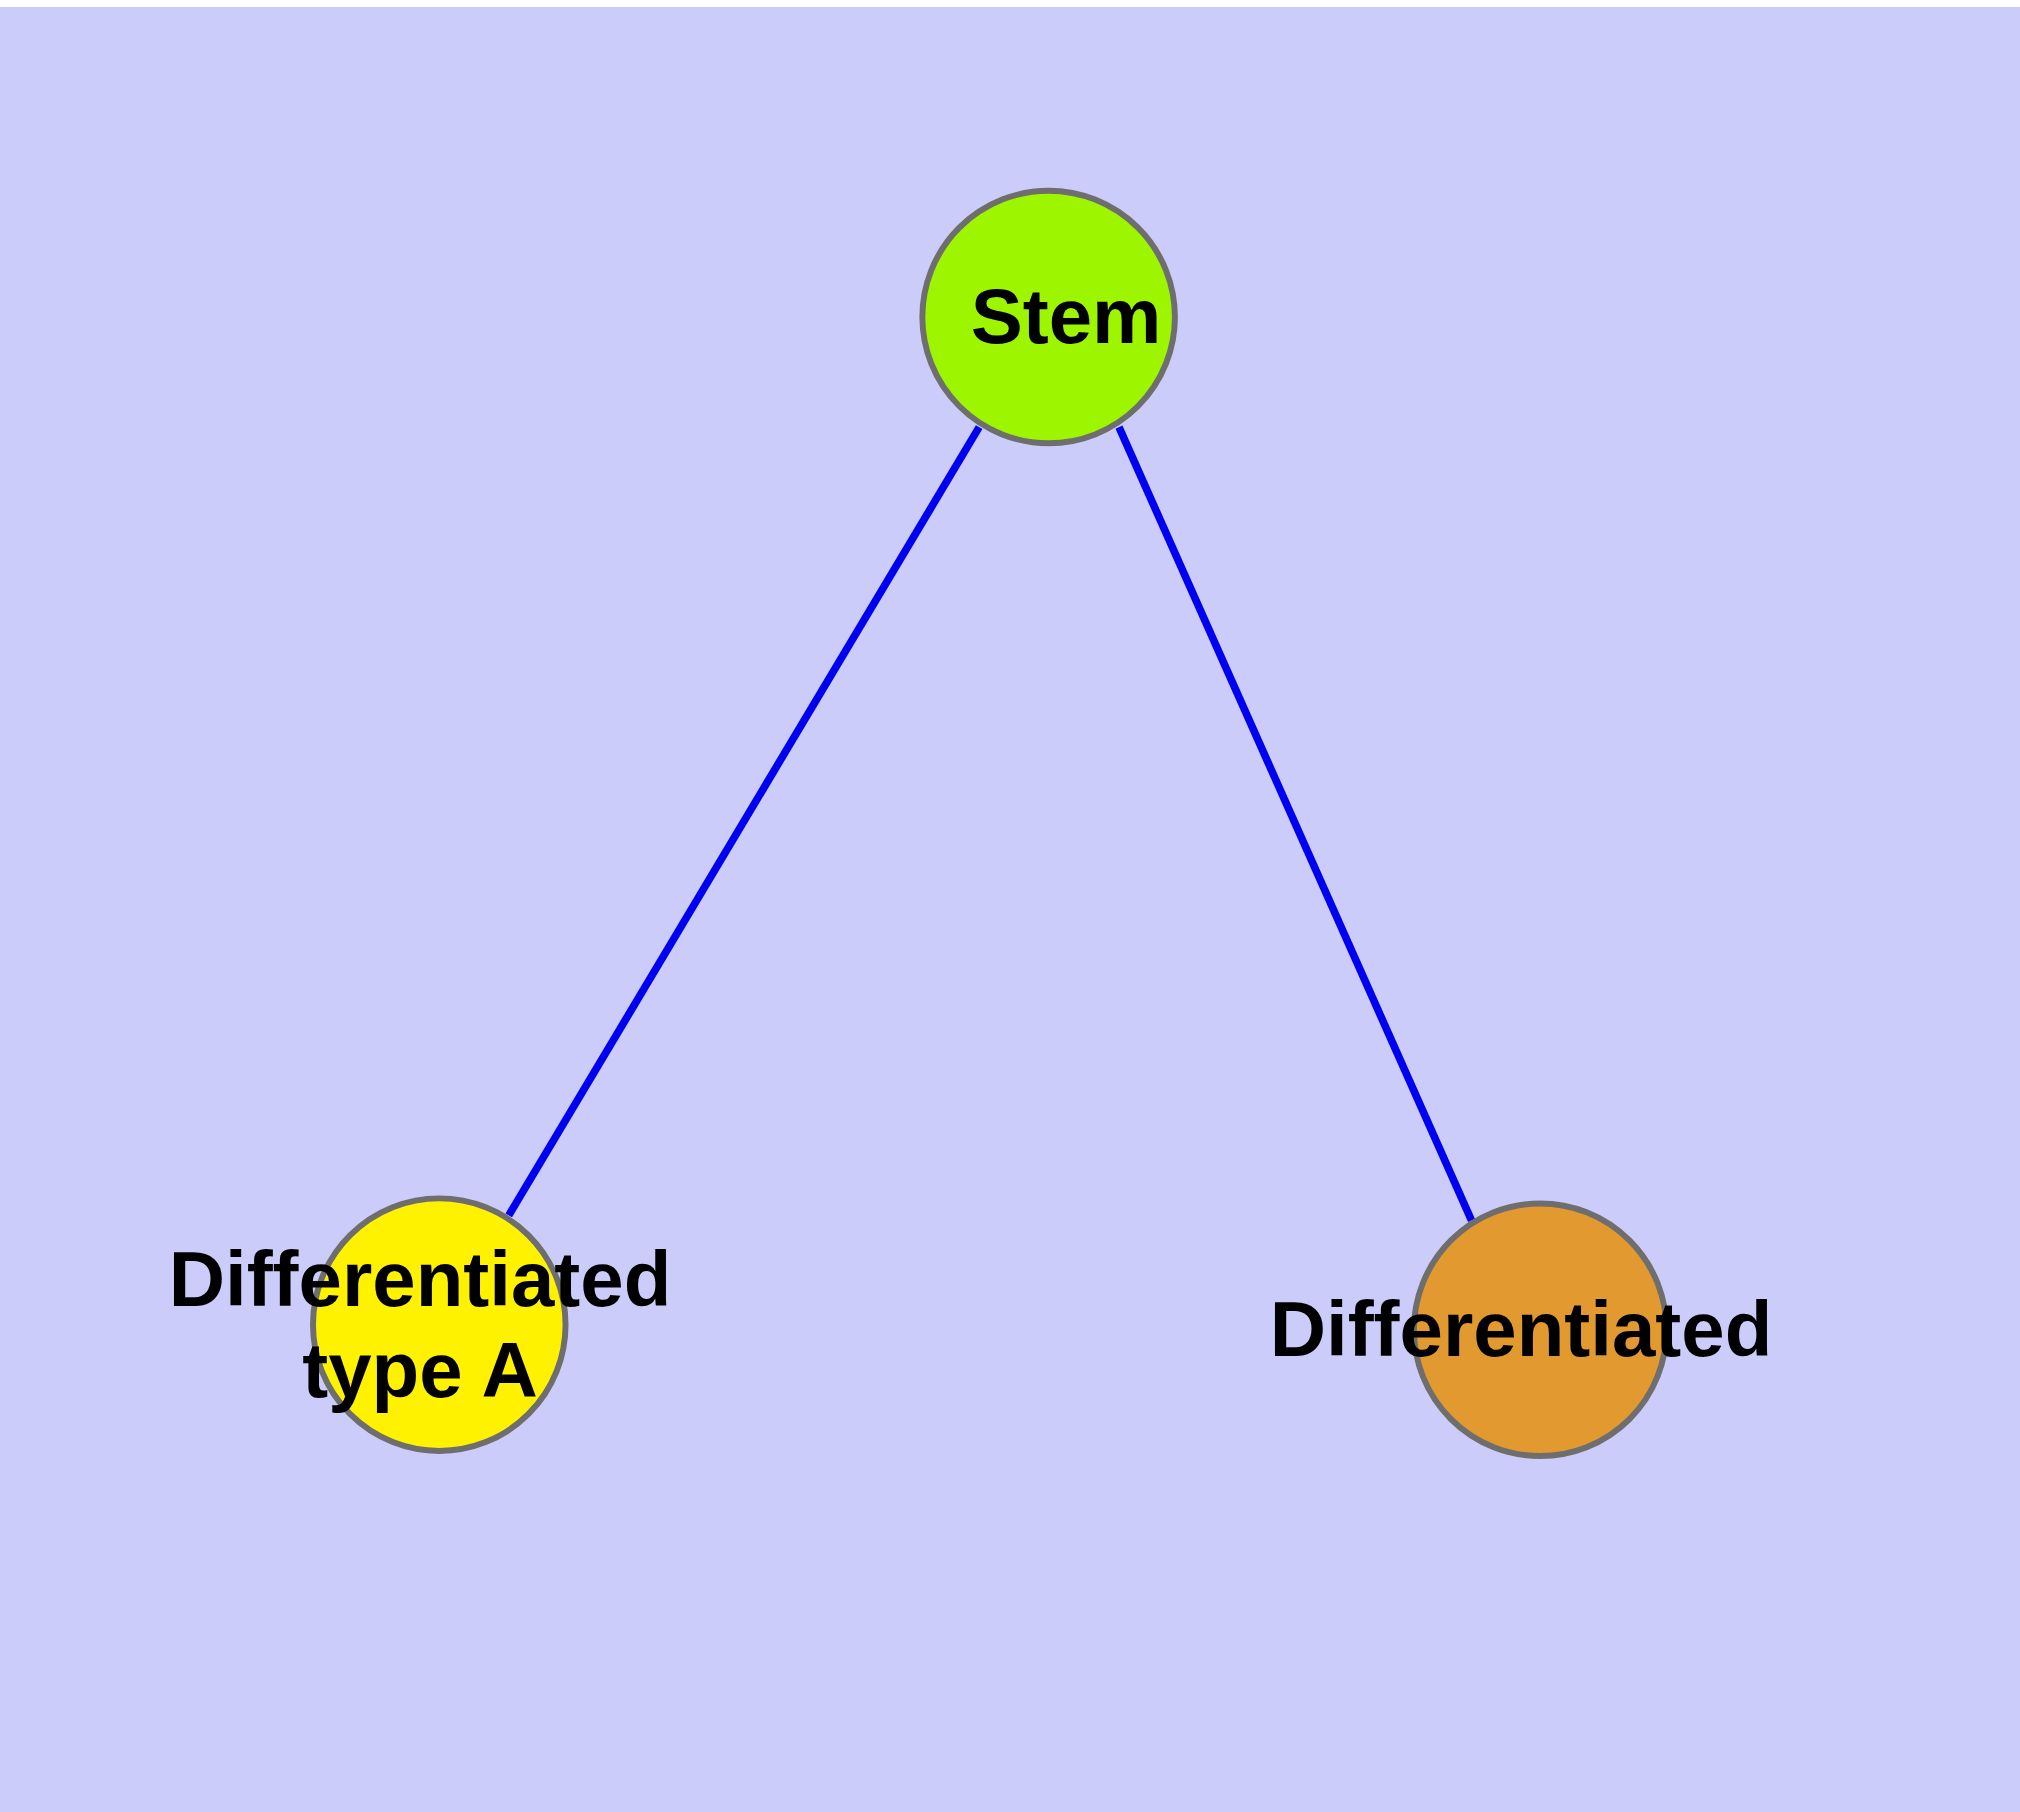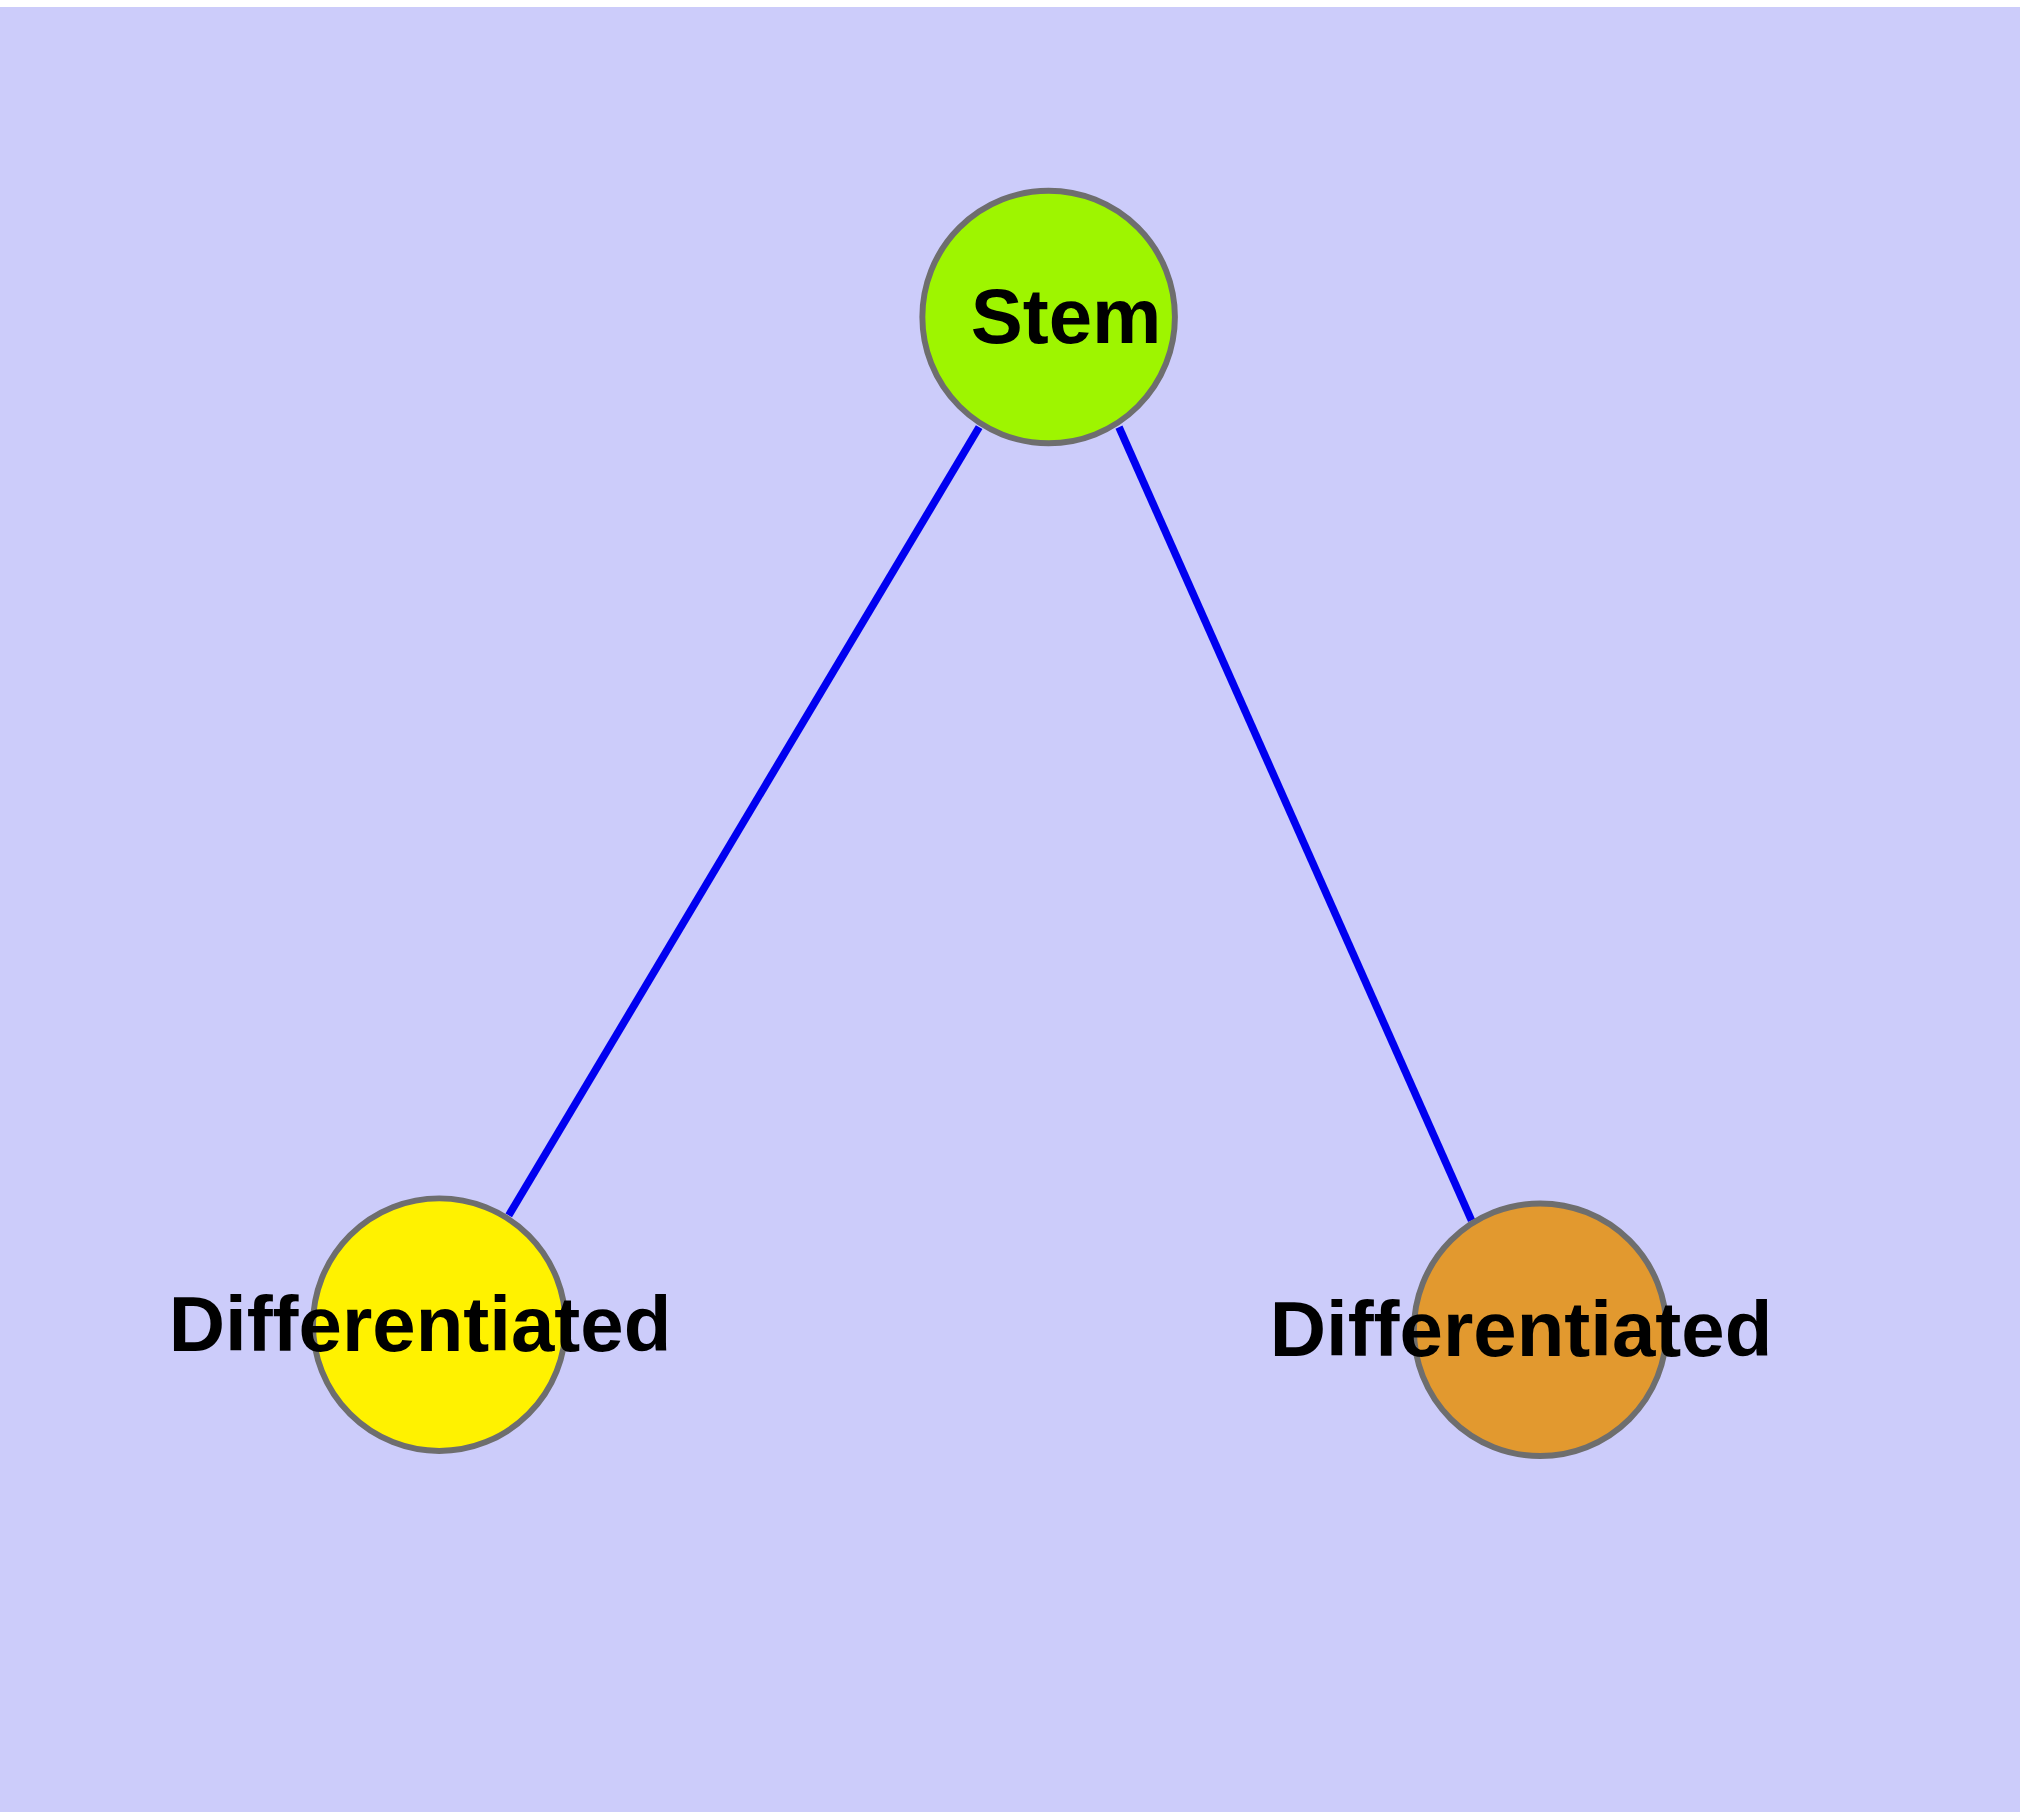--- a/index.html
+++ b/index.html
@@ -59,18 +59,18 @@
     </g>
     <g>
       <circle cx="1237" cy="374" r="149" fill="#9ef500" stroke="#6e6e6e" stroke-width="7"></circle>
       <circle cx="518" cy="1563" r="149" fill="#fff200" stroke="#6e6e6e" stroke-width="7"></circle>
       <circle cx="1817" cy="1569" r="149" fill="#e2992f" stroke="#6e6e6e" stroke-width="7"></circle>
     </g>
   </svg>
 
   <div class="node-label label-stem">Stem</div>
 
-  <div class="node-label label-typea"><span>Differentiated</span><br></div>
+  <div class="node-label label-typea"><span>Differentiated</span><br><span>type A</span></div>
 
   <div class="node-label label-typeb"><span>Differentiated</span><br></div>
 
 </div>
 
 
 </body></html>

